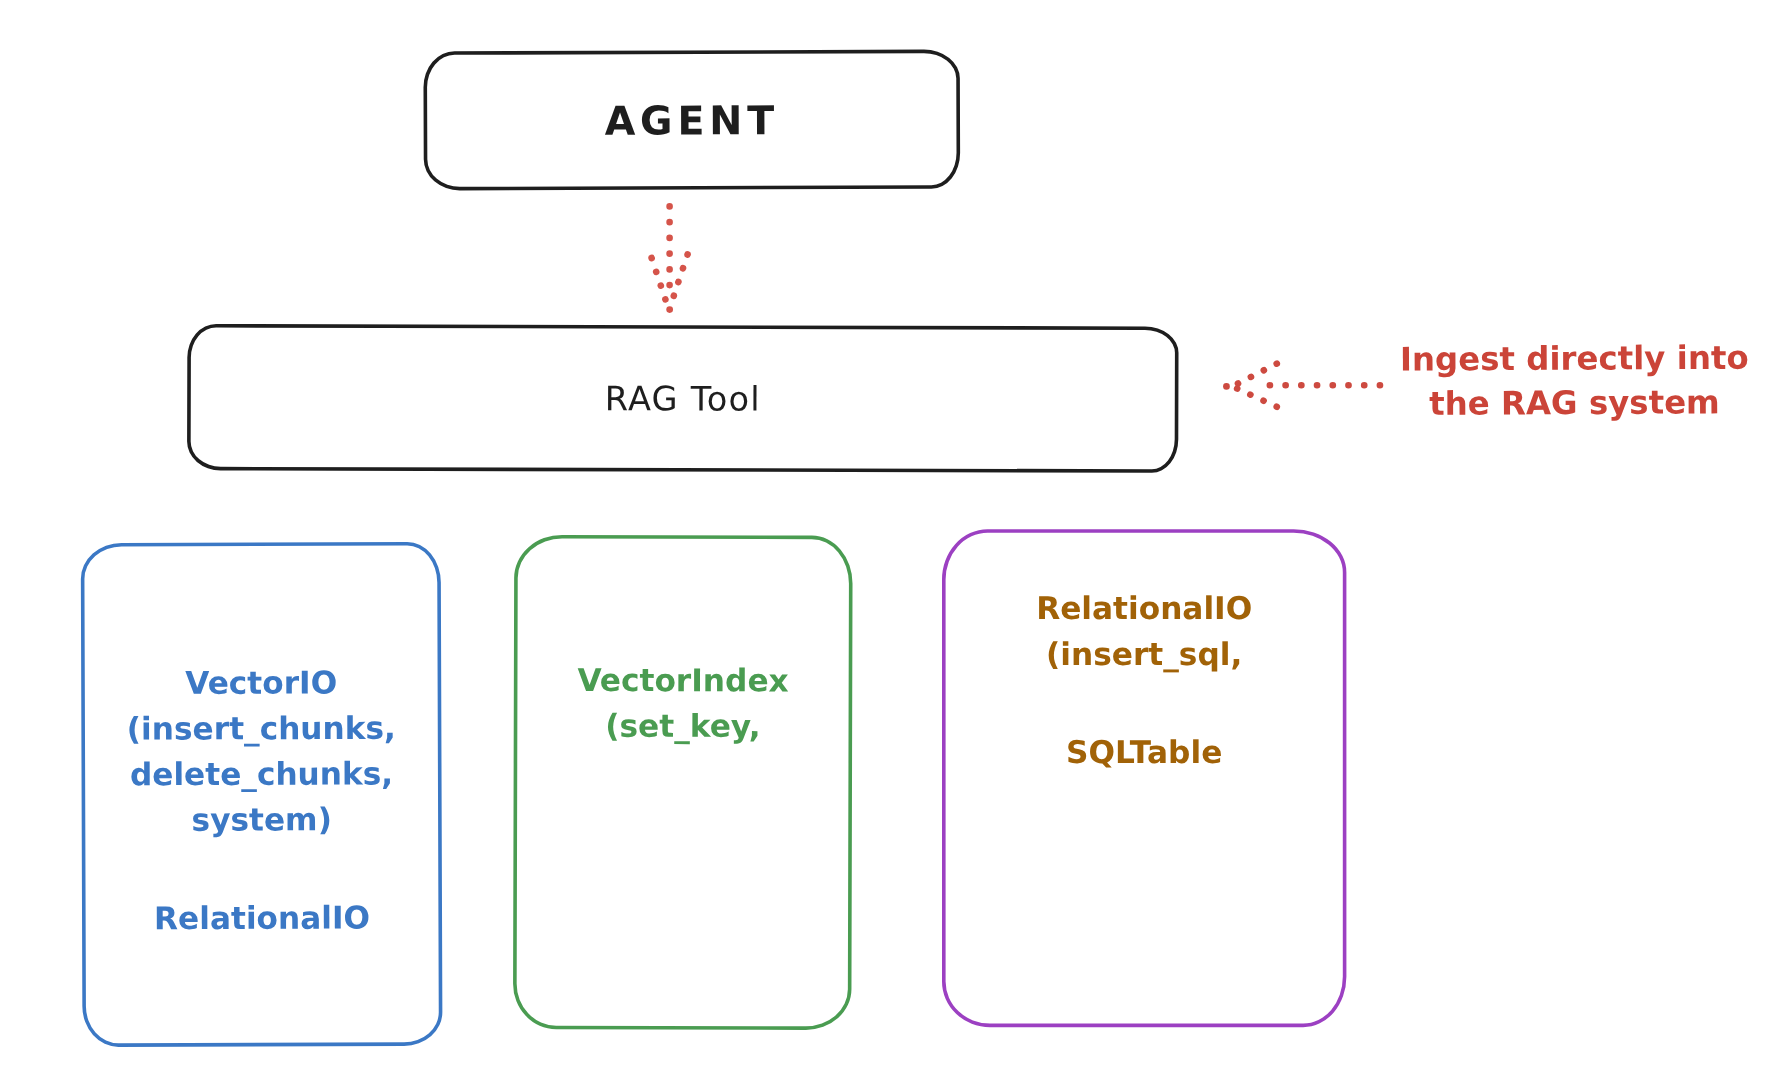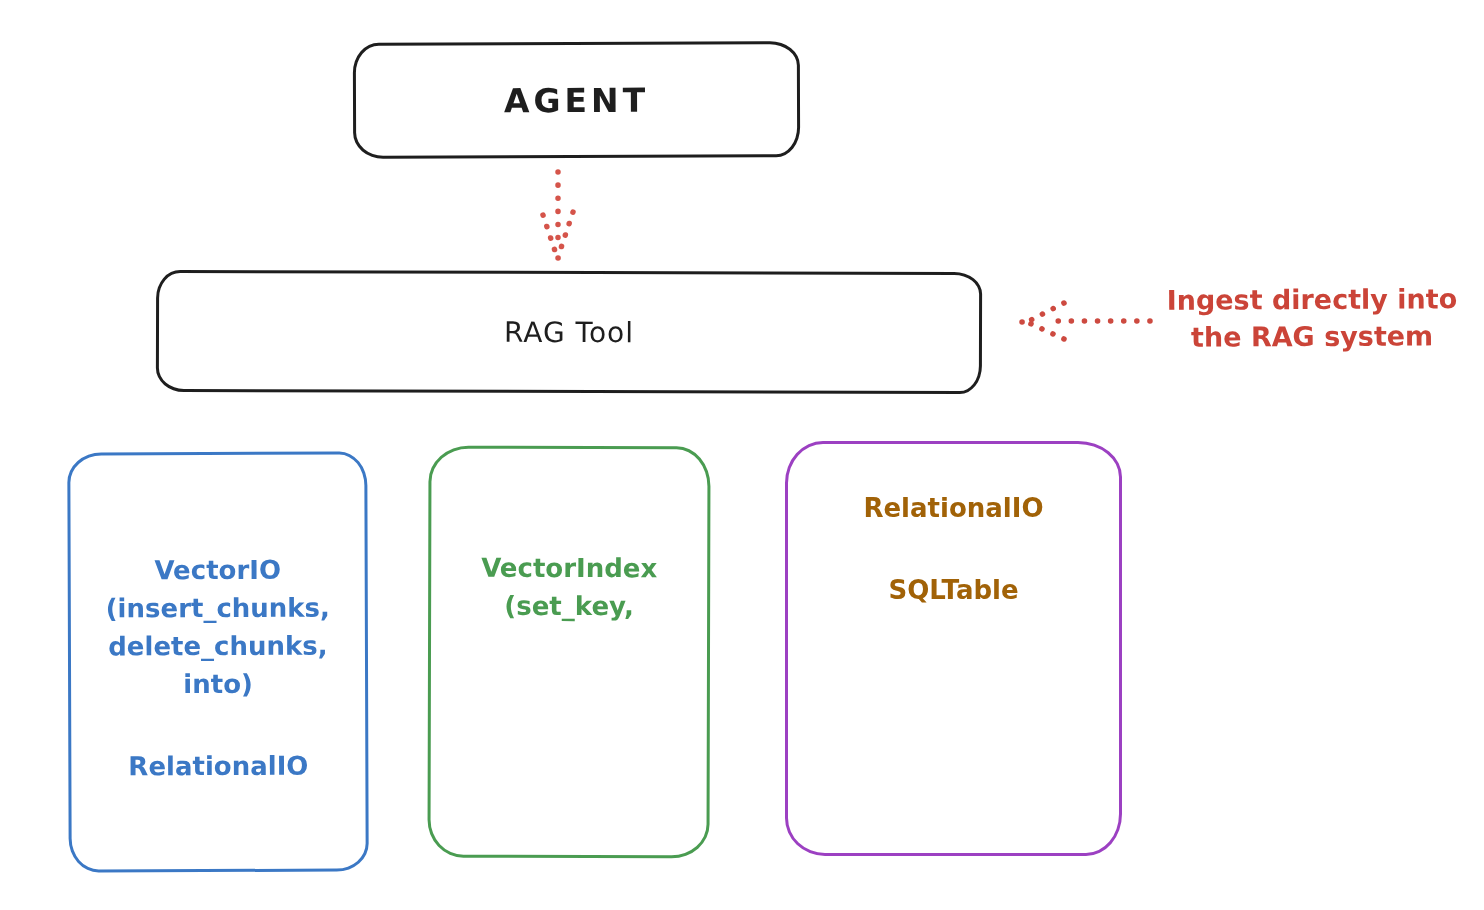--- a/index.html
+++ b/index.html
@@ -129,27 +129,28 @@
 
   <div id="annotation">
     <span class="line">Ingest directly into</span>
     <span class="line">the RAG system</span>
   </div>
 
   <div id="store-vector" class="sketch-box store-box">
     <span class="line">VectorIO</span>
     <span class="line">(insert_chunks,</span>
     <span class="line">delete_chunks,</span>
-    <span class="line">into)</span>
+    <span class="line">system)</span>
     <span class="line index-label">RelationalIO</span>
   </div>
 
   <div id="store-keyvalue" class="sketch-box store-box">
     <span class="line">VectorIndex</span>
     <span class="line">(set_key,</span>
   </div>
 
   <div id="store-relational" class="sketch-box store-box">
     <span class="line">RelationalIO</span>
+    <span class="line">(insert_sql,</span>
     <span class="line index-label">SQLTable</span>
   </div>
 
 </div>
 
 </body></html>

